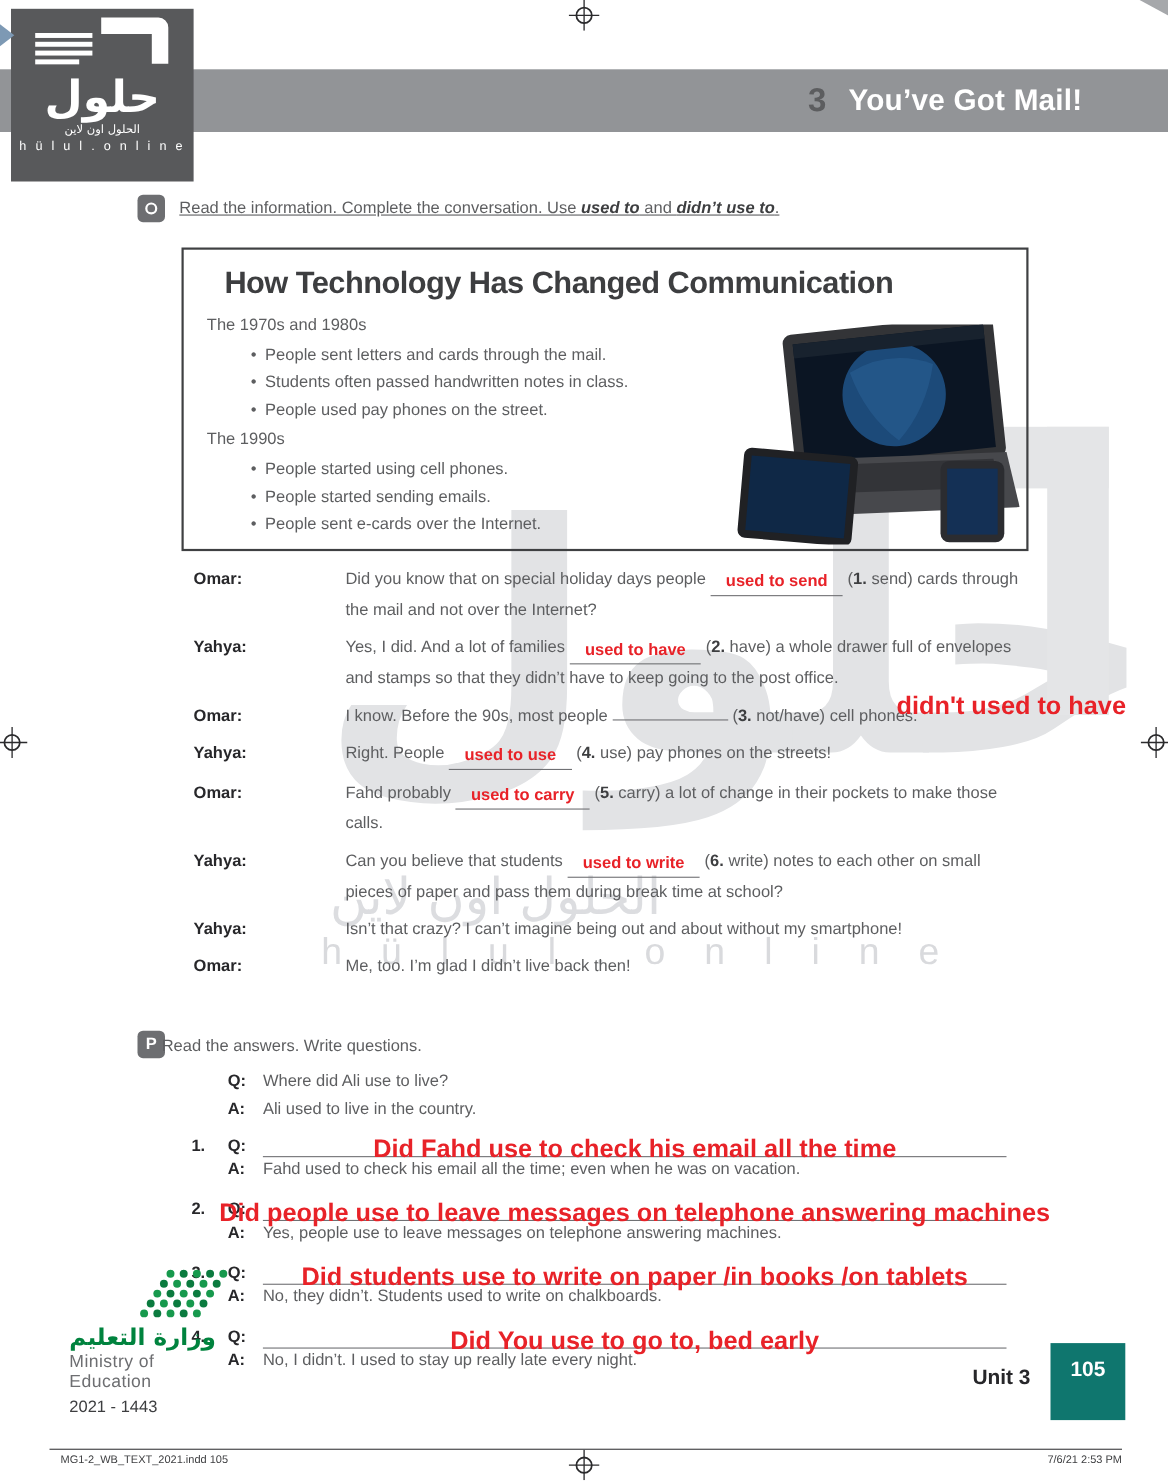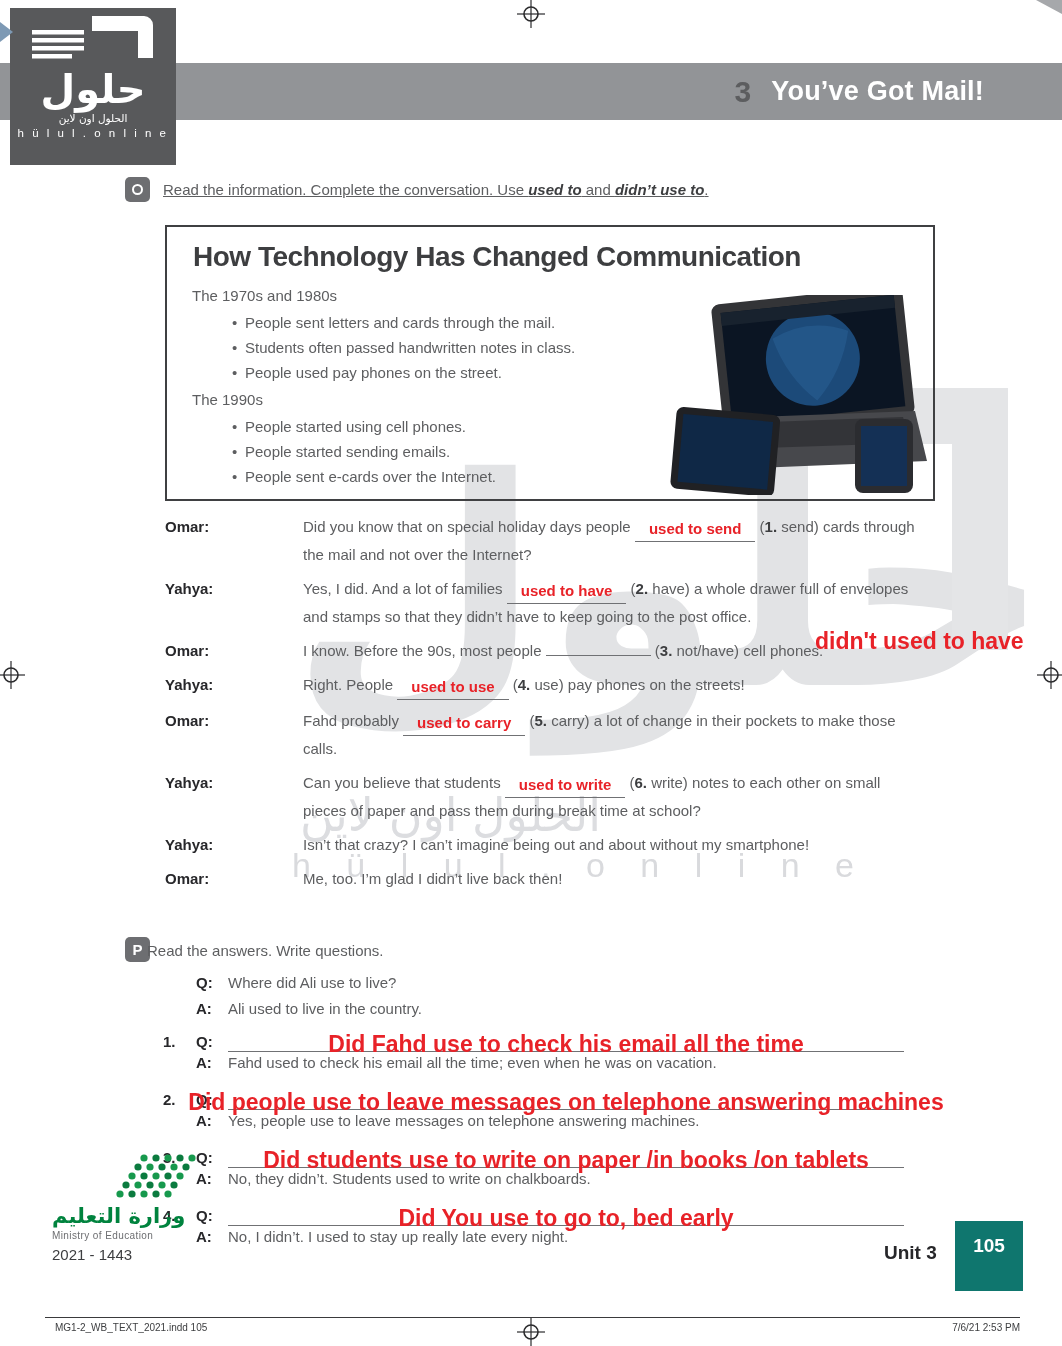--- a/index.html
+++ b/index.html
@@ -1,21 +1,21 @@
 <!DOCTYPE html>
 <html><head>
 <meta charset="utf-8">
 <style>
   * { margin:0; padding:0; box-sizing:border-box; }
   html,body { background:#ffffff; }
   .page {
     position:relative; width:1062px; height:1346px; background:#fff;
     font-family:"Liberation Sans", sans-serif; overflow:hidden;
   }
-  .layer { position:absolute; z-index:1; }
+  .layer { position:absolute; z-index:1;padding-left:11px; }
 
   
   .ch { position:absolute; z-index:4; }
   .tri-left { position:absolute; top:22px; left:0; width:0; height:0; z-index:4;
     border-top:10px solid transparent; border-bottom:10px solid transparent; border-left:13px solid #7d99b4; }
   .tri-right { position:absolute; top:0; right:0; width:0; height:0; z-index:4;
     border-top:14px solid #a6a8ab; border-left:26px solid transparent; }
 
   
   .header-bar { position:absolute; top:63px; left:0; width:100%; height:57px; background:#929497;
@@ -47,21 +47,21 @@
   #icon-p { top:937px; left:125px; }
   .cam-ring { width:11px; height:11px; border:2.5px solid #fff; border-radius:50%; }
   .instr { position:absolute; font-size:15px; color:#5d5e60; z-index:2; width:760px; }
   #instr-o { left:163px; top:181px;text-decoration:underline; }
   #instr-p { left:147px; top:942px; }
   .bi { font-weight:bold; font-style:italic; color:#3d3e40; }
 
   
   .info-box { left:165px; top:225px; width:770px; height:276px; border:2px solid #3f4042; background:transparent; }
   .info-title { font-size:28px; font-weight:bold; color:#3d3e40; letter-spacing:-.5px; margin:14px 0 10px 26px; }
-  .info-body { margin-left:25px; width:450px; font-size:15px; color:#5d5e60; line-height:25px; }
+  .info-body { margin-left:10px; width:450px; font-size:15px; color:#5d5e60; line-height:25px; }
   .info-heading { margin:2px 0; }
   .bullet-row { display:flex; margin-left:40px; }
   .bullet-dot { width:13px; }
   .devices { position:absolute; right:6px; bottom:4px; }
 
   
   .conversation { left:165px; top:514px; width:895px; }
   .conv-row { display:flex; margin-bottom:8px; }
   .conv-speaker { width:138px; font-weight:bold; font-size:15px; color:#27272a; line-height:26px; }
   .conv-text { width:620px; font-size:15px; color:#5d5e60; line-height:26px; }
@@ -82,21 +82,21 @@
   .q-row { height:30px; align-items:flex-end; line-height:20px; }
   .p-blank { flex:0 0 676px; position:relative; border-bottom:1.5px solid #707174; height:28px; }
   .p-answer { position:absolute; left:50%; transform:translateX(-50%); bottom:-3px;
     font-size:23px; font-weight:bold; color:#e82228; white-space:nowrap; }
   .a-row { height:24px; align-items:flex-start; line-height:22px; margin-bottom:4px; }
 
   
   .ministry { left:52px; top:1146px; width:160px; }
   .min-dots { margin-left:60px; margin-bottom:4px; display:block; }
   .min-ar { font-family:"DejaVu Sans", sans-serif; font-size:21px; font-weight:bold; color:#00833e; direction:rtl; text-align:left; }
-  .min-en { font-size:10px; color:#6d6e71; letter-spacing:.4px; margin-top:2px; }
+  .min-en { font-size:16px; color:#6d6e71; letter-spacing:.4px; margin-top:2px; }
   .min-year { font-size:15px; color:#3d3e40; margin-top:5px; }
   .unit-label { position:absolute; left:884px; top:1242px; font-size:19px; font-weight:bold; color:#27272a; z-index:1; }
   .page-num-box { position:absolute; left:955px; top:1221px; width:68px; height:70px; background:#0f766e;
     color:#fff; font-weight:bold; font-size:19px; text-align:center; padding-top:14px; z-index:1; }
   .print-line { position:absolute; top:1317px; left:45px; right:42px; border-top:1px solid #3a3a3c; z-index:1; }
   .print-left { position:absolute; top:1322px; left:55px; font-size:10px; color:#3d3e40; z-index:1; }
   .print-right { position:absolute; top:1322px; right:42px; font-size:10px; color:#3d3e40; z-index:1; }
 </style>
 </head>
 <body>

